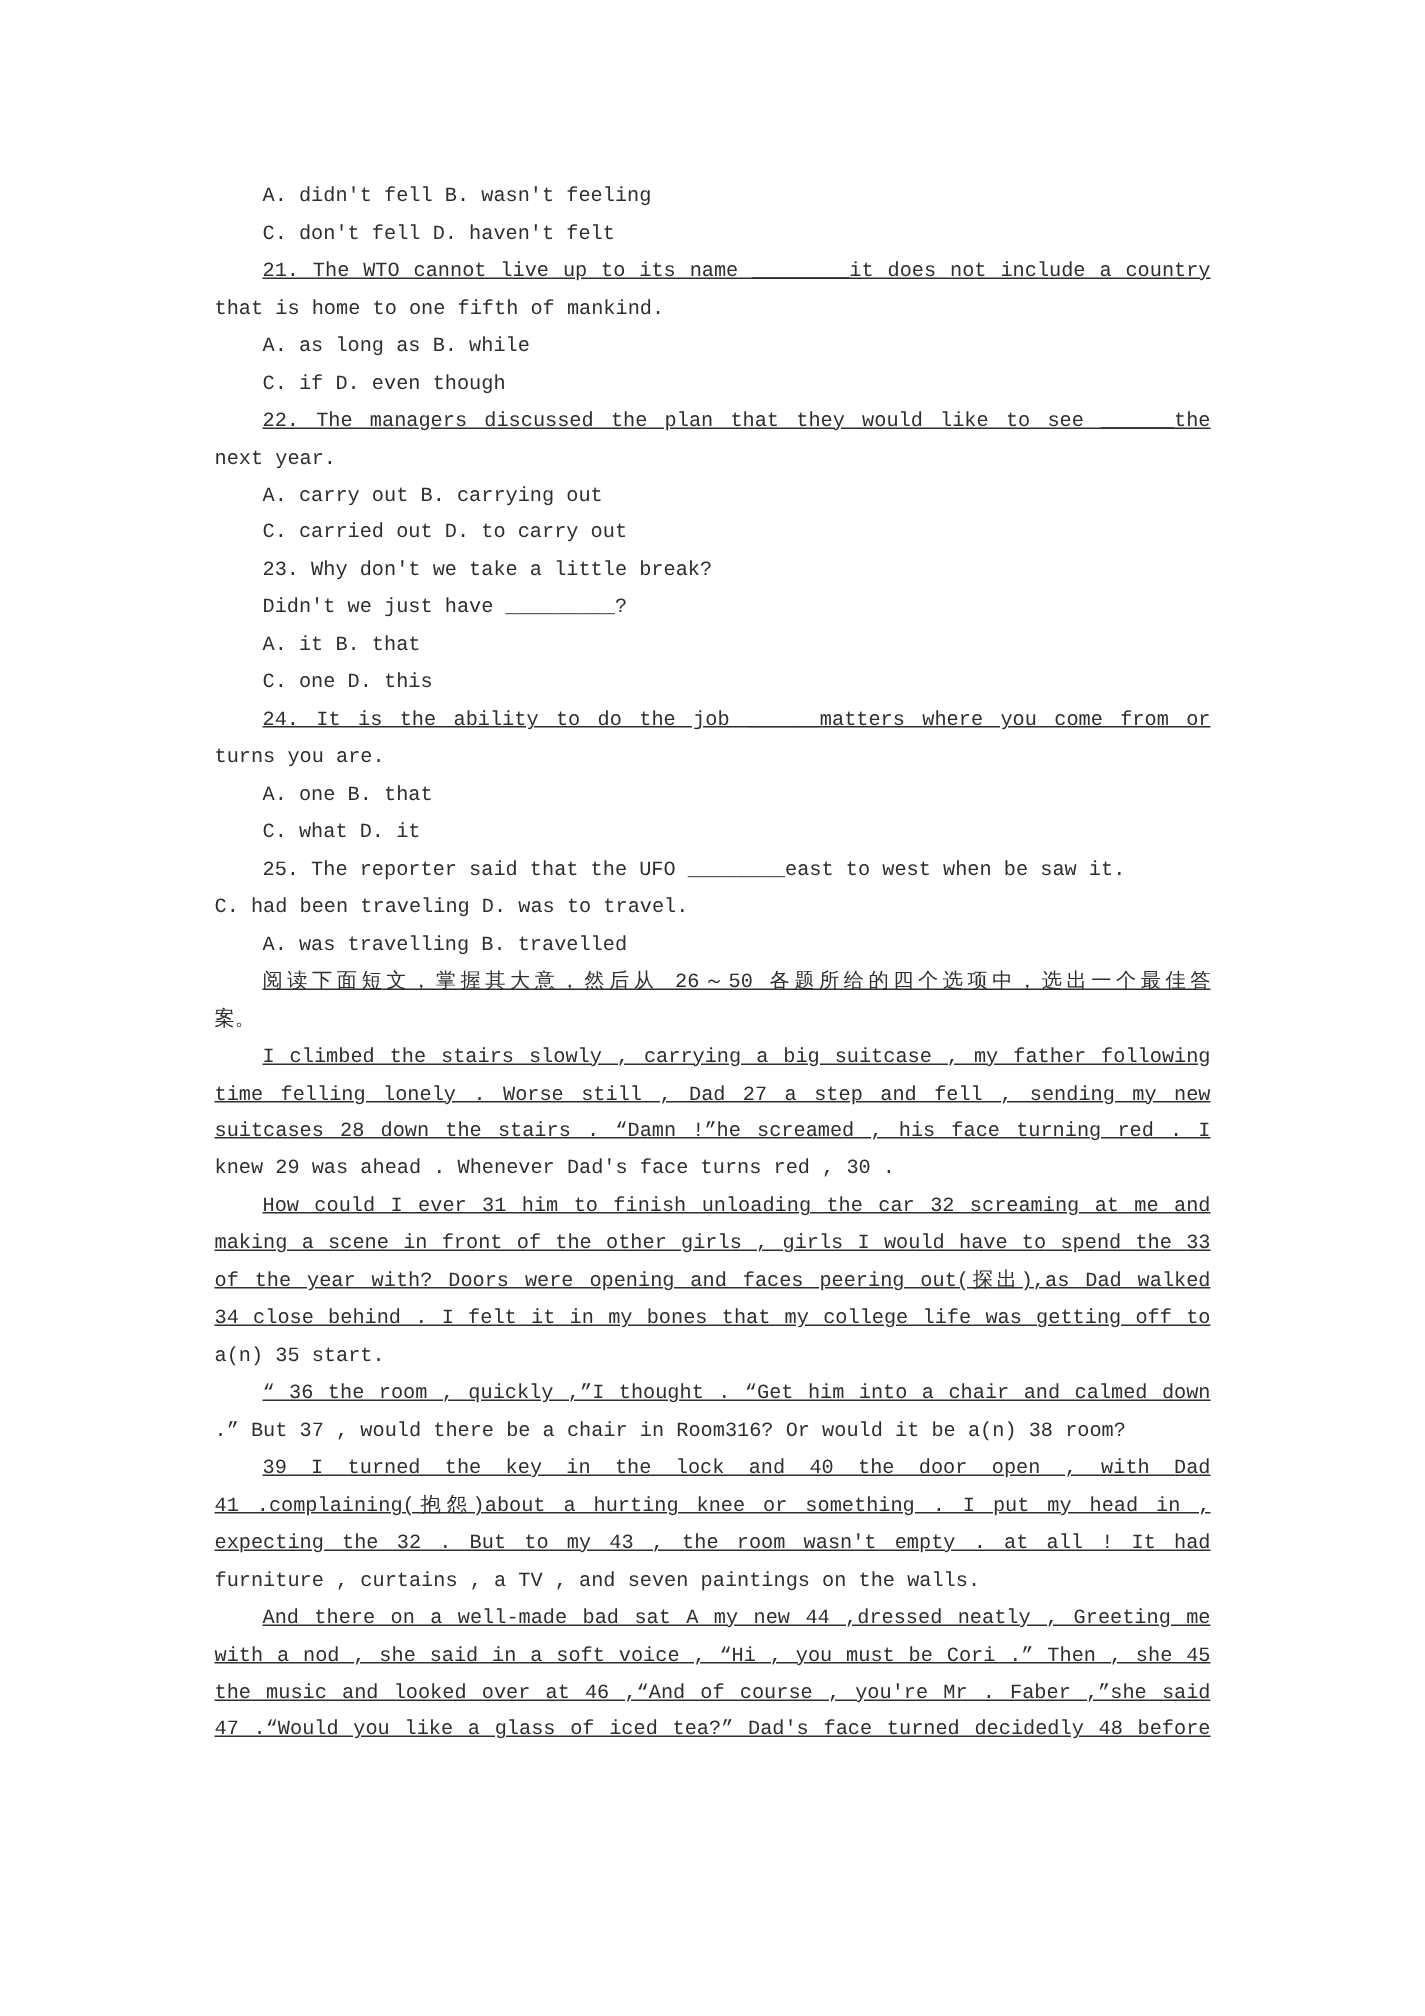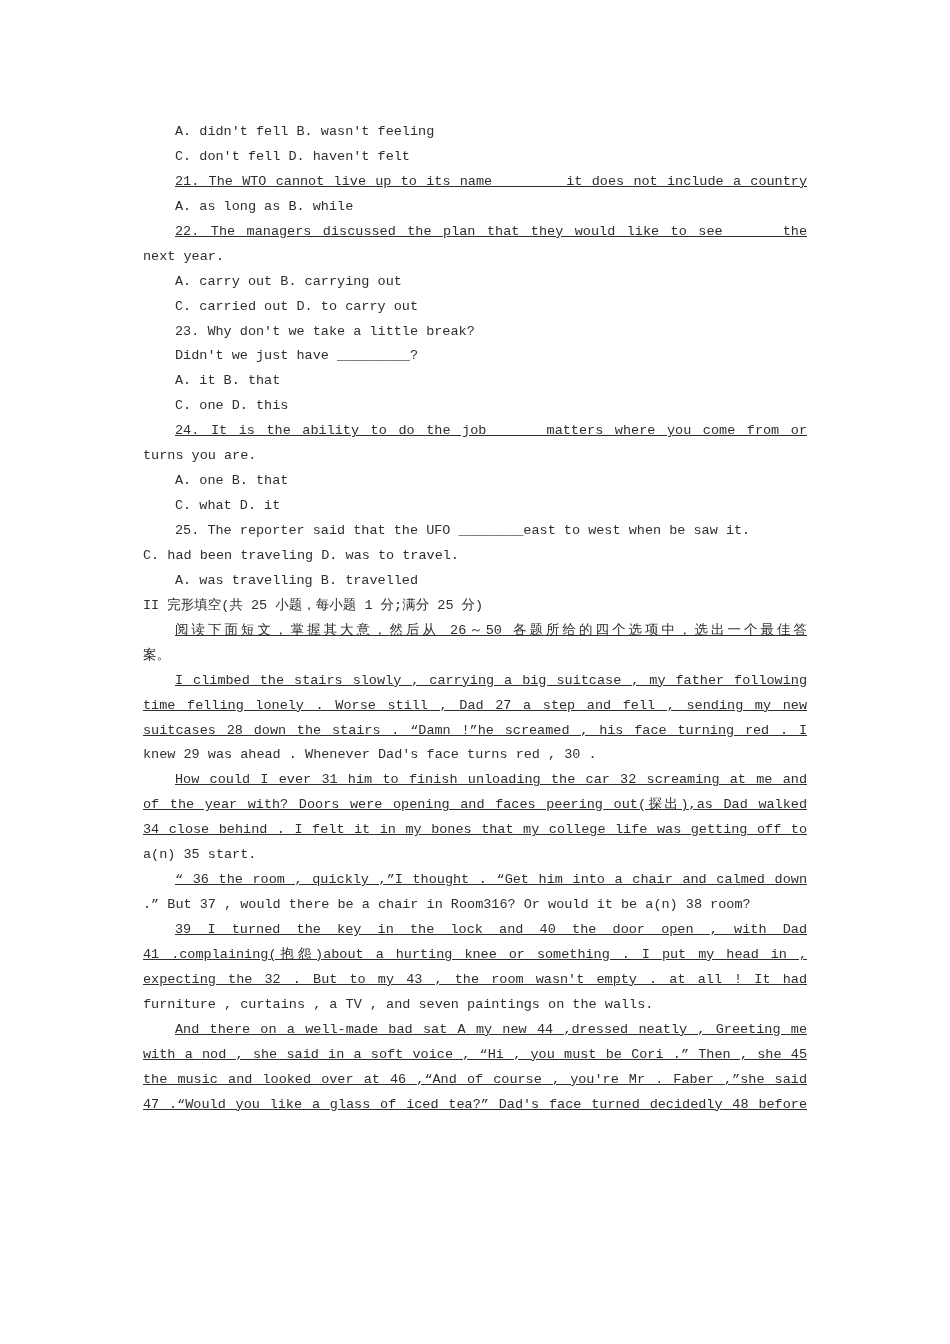--- a/index.html
+++ b/index.html
@@ -40,44 +40,46 @@
   }
 </style>
 </head>
 <body>
 
 <div class="page">
   <div class="text-block">
       <div class="line ind">A. didn't fell B. wasn't feeling</div>
       <div class="line ind">C. don't fell D. haven't felt</div>
       <div class="line ind just">21. The WTO cannot live up to its name ________it does not include a country</div>
+      <div class="line">that is home to one fifth of mankind.</div>
       <div class="line ind">A. as long as B. while</div>
+      <div class="line ind">C. if D. even though</div>
       <div class="line ind just">22. The managers discussed the plan that they would like to see ______the</div>
       <div class="line">next year.</div>
       <div class="line ind">A. carry out B. carrying out</div>
       <div class="line ind">C. carried out D. to carry out</div>
       <div class="line ind">23. Why don't we take a little break?</div>
       <div class="line ind">Didn't we just have _________?</div>
       <div class="line ind">A. it B. that</div>
       <div class="line ind">C. one D. this</div>
       <div class="line ind just">24. It is the ability to do the job ______matters where you come from or</div>
       <div class="line">turns you are.</div>
       <div class="line ind">A. one B. that</div>
       <div class="line ind">C. what D. it</div>
       <div class="line ind">25. The reporter said that the UFO ________east to west when be saw it.</div>
       <div class="line">C. had been traveling D. was to travel.</div>
       <div class="line ind">A. was travelling B. travelled</div>
-      <div class="line">II 完形填空(共 25 小题，每小题 1 分;满分 25 分)</div>
       <div class="line ind just">阅读下面短文，掌握其大意，然后从 26～50 各题所给的四个选项中，选出一个最佳答</div>
       <div class="line">案。</div>
       <div class="line ind just">I climbed the stairs slowly , carrying a big suitcase , my father following</div>
       <div class="line just">time felling lonely . Worse still , Dad 27 a step and fell , sending my new</div>
       <div class="line just">suitcases 28 down the stairs . “Damn !”he screamed , his face turning red . I</div>
       <div class="line">knew 29 was ahead . Whenever Dad's face turns red , 30 .</div>
       <div class="line ind just">How could I ever 31 him to finish unloading the car 32 screaming at me and</div>
+      <div class="line just">making a scene in front of the other girls , girls I would have to spend the 33</div>
       <div class="line just">of the year with? Doors were opening and faces peering out(探出),as Dad walked</div>
       <div class="line just">34 close behind . I felt it in my bones that my college life was getting off to</div>
       <div class="line">a(n) 35 start.</div>
       <div class="line ind just">“ 36 the room , quickly ,”I thought . “Get him into a chair and calmed down</div>
       <div class="line">.” But 37 , would there be a chair in Room316? Or would it be a(n) 38 room?</div>
       <div class="line ind just">39 I turned the key in the lock and 40 the door open , with Dad</div>
       <div class="line just">41 .complaining(抱怨)about a hurting knee or something . I put my head in ,</div>
       <div class="line just">expecting the 32 . But to my 43 , the room wasn't empty . at all ! It had</div>
       <div class="line">furniture , curtains , a TV , and seven paintings on the walls.</div>
       <div class="line ind just">And there on a well-made bad sat A my new 44 ,dressed neatly , Greeting me</div>

